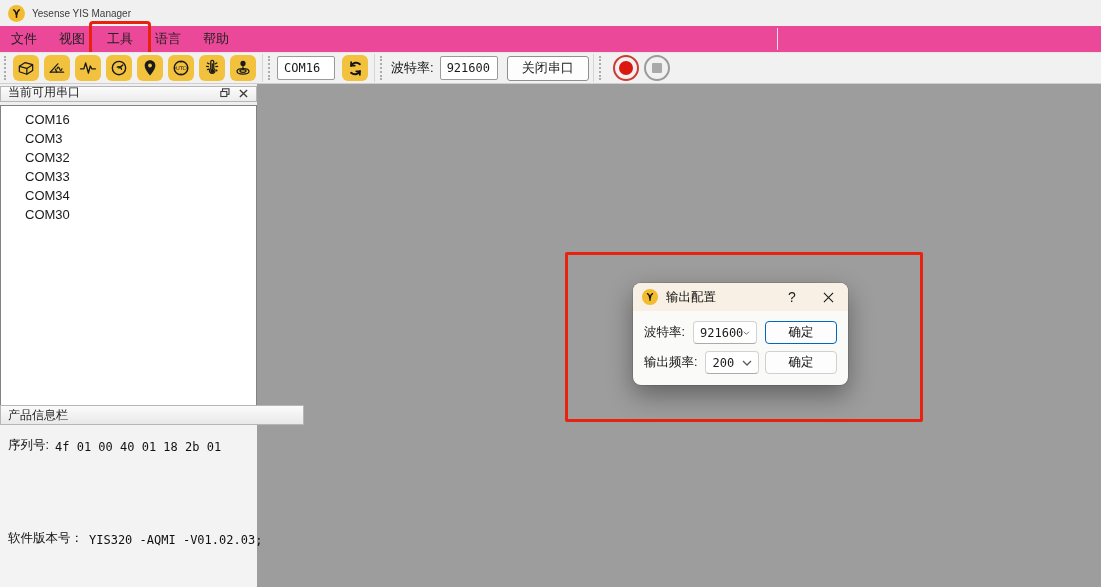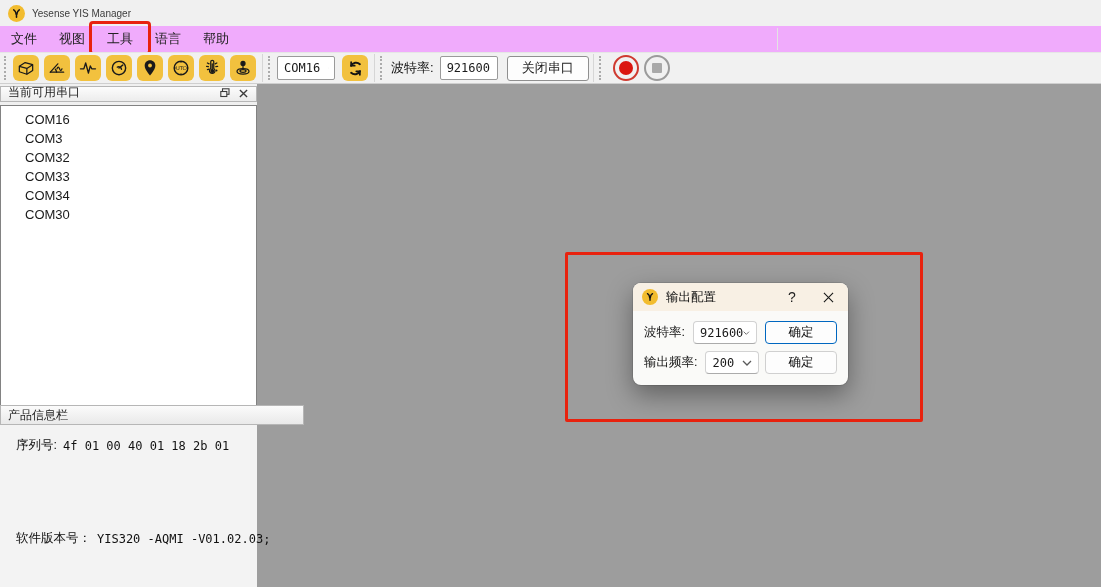--- a/index.html
+++ b/index.html
@@ -6,21 +6,21 @@
   html,body { width:1101px; height:587px; }
   body { font-family:"Liberation Sans","DejaVu Sans",sans-serif; font-size:13px; color:#1a1a1a; }
   .app { position:relative; width:1101px; height:587px; background:#f0f0f0; overflow:hidden; }
 
   
   .titlebar { position:absolute; top:0; left:0; right:0; height:26px; background:#f0f0f0; display:flex; align-items:center; padding-left:8px; }
   .app-logo { width:17px; height:17px; border-radius:50%; background:#F2BC2E; display:inline-flex; align-items:center; justify-content:center; flex:0 0 auto; }
   .titlebar .title { margin-left:7px; color:#3c3c3c; font-size:10px; }
 
   
-  .menubar { position:absolute; top:26px; left:0; right:0; height:26px; background:#f0abfc; display:flex; align-items:center; }
+  .menubar { position:absolute; top:26px; left:0; right:0; height:26px; background:#ec4899; display:flex; align-items:center; }
   .menu-item { padding:4px 11px; color:#222; cursor:default; position:relative; }
   .menu-highlight { position:absolute; left:-7px; top:-5px; right:-7px; bottom:-3px; border:3px solid #E8220E; border-radius:4px; pointer-events:none; }
   .menubar-divider { position:absolute; left:777px; top:2px; width:1px; height:22px; background:#e3e3e3; }
 
   
   .toolbar { position:absolute; top:52px; left:0; right:0; height:32px; background:#f1f1f1; border-top:1px solid #e6e6e6; border-bottom:1px solid #cfcfcf; display:flex; align-items:center; }
   .tb-handle { width:4px; height:24px; border-left:2px dotted #ababab; margin:0 5px 0 4px; }
   .tb-vsep { width:1px; height:28px; background:#d6d6d6; margin:0 1px; }
   .tb-btn { width:26px; height:26px; border-radius:6px; background:#F2C13E; display:inline-flex; align-items:center; justify-content:center; margin-right:5px; cursor:pointer; }
   .tb-btn svg { display:block; }
@@ -41,21 +41,21 @@
   
   .dock { position:absolute; top:0; left:0; width:257px; bottom:0; background:#f0f0f0; }
   .dock-header { position:absolute; top:2px; left:0; width:257px; height:16px; background:linear-gradient(#fcfcfc,#ececec); border:1px solid #b6b6b6; display:flex; align-items:flex-end; padding:0 4px 0 7px; font-size:12px; color:#1c1c1c; }
   .dock-header .spacer { flex:1; }
   .dock-icon { width:18px; height:16px; display:inline-flex; align-items:center; justify-content:center; cursor:pointer; }
   .port-list { position:absolute; top:21px; left:0; width:257px; height:384px; background:#ffffff; border:1px solid #828282; overflow:hidden; }
   .port-item { padding:1.5px 0 1.5px 24px; font-size:13px; line-height:16px; cursor:default; }
   .port-item:first-child { margin-top:4px; }
   .info-header { position:absolute; top:321px; left:0; width:304px; height:20px; background:linear-gradient(#fbfbfb,#e9e9e9); border:1px solid #b6b6b6; display:flex; align-items:center; padding-left:7px; font-size:12px; color:#1c1c1c; }
   .info-body { position:absolute; top:341px; left:0; width:257px; bottom:0; background:#f3f3f3; }
-  .info-line { padding:0 16px; display:flex; align-items:center; white-space:nowrap; }
+  .info-line { padding:0 8px; display:flex; align-items:flex-end; white-space:nowrap; }
   .info-line.serial { margin-top:12px; }
   .info-line.version { margin-top:76px; }
   .info-label { font-size:12.5px; color:#111; }
   .info-value { font-family:"DejaVu Sans Mono","Liberation Mono",monospace; font-size:12px; margin-left:6px; color:#111; }
 
   
   .annot-rect { position:absolute; border:3px solid #E8220E; border-radius:2px; pointer-events:none; z-index:5; }
   .annot-dialog { left:565px; top:252px; width:358px; height:170px; }
 
   

